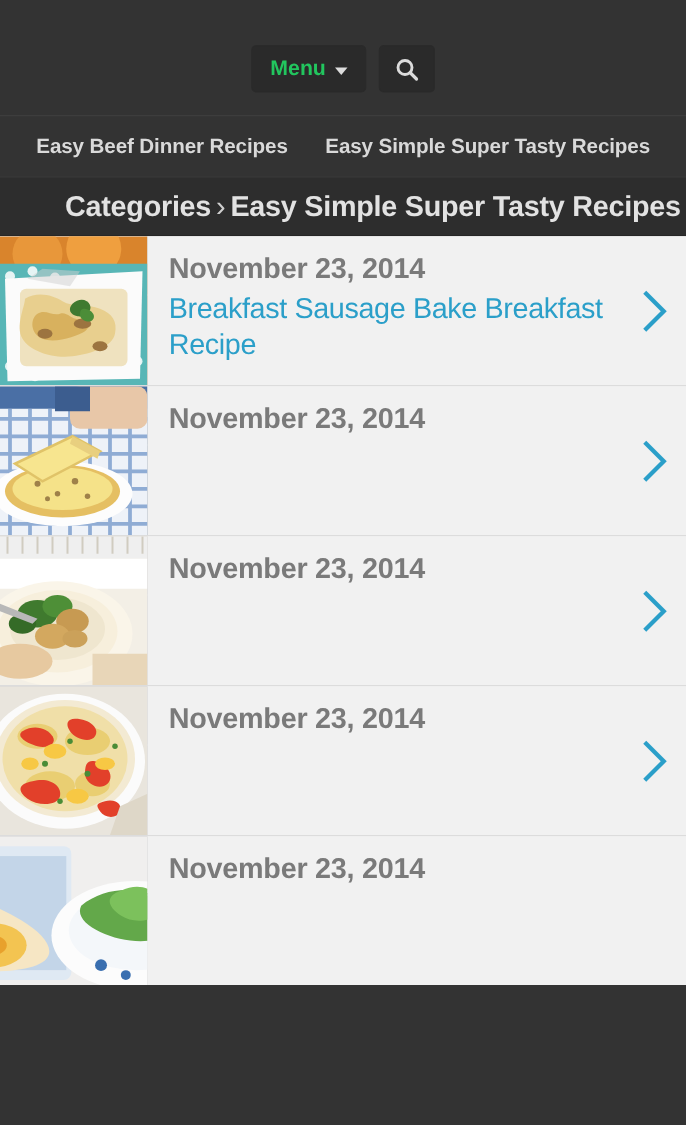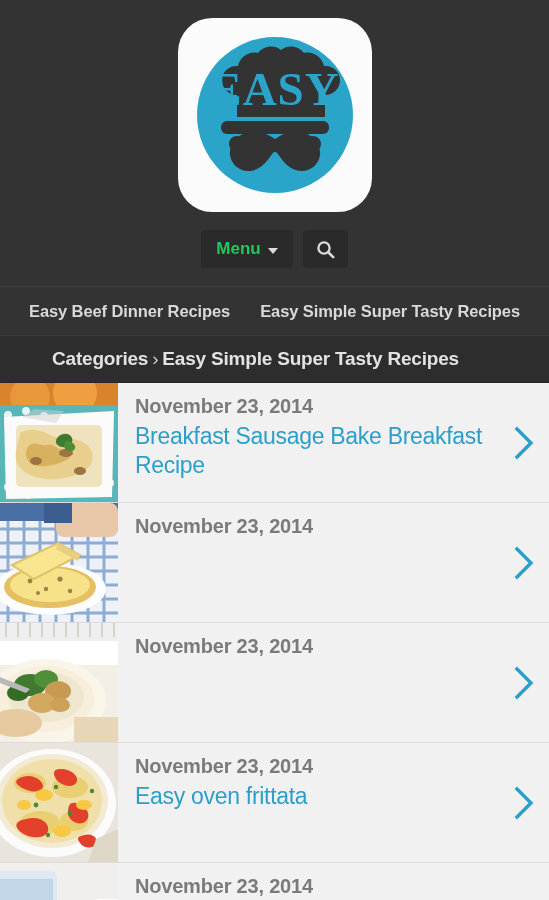--- a/index.html
+++ b/index.html
@@ -97,21 +97,21 @@
     border-top: 1px solid #3a3a3a;
     border-bottom: 1px solid #262626;
     height: 48px;
     display: flex;
     align-items: center;
     padding-left: 52px;
     box-sizing: border-box;
   }
   .breadcrumb-text {
     color: #e2e2e2;
-    font-size: 19px;
+    font-size: 23px;
     font-weight: bold;
     letter-spacing: -0.2px;
   }
   .crumb-sep { color: #cfcfcf; padding: 0 4px; font-weight: normal; }
 
   
   .list { background: #f1f1f1; }
   .row {
     display: flex;
     align-items: stretch;
@@ -140,21 +140,21 @@
     border-right: 13px solid #f1f1f1;
     z-index: 3;
   }
   .row-body {
     flex: 1 1 auto;
     padding: 12px 0 14px 17px;
     min-width: 0;
   }
   .row-date {
     color: #7a7a7a;
-    font-size: 20px;
+    font-size: 23px;
     font-weight: bold;
     letter-spacing: -0.2px;
     margin-bottom: 4px;
   }
   .row-title {
     color: #2b9fc9;
     font-size: 23px;
     font-weight: normal;
     line-height: 1.27;
     letter-spacing: -0.3px;
@@ -166,36 +166,20 @@
     justify-content: center;
   }
   .chev { display:block; }
   .row.partial { border-bottom: none; }
 </style>
 </head>
 <body>
 
 <div class="header">
 
-  <div class="logo-tile">
-    <svg class="logo-svg" width="164" height="164" viewBox="0 0 164 164">
-      <circle cx="82" cy="82" r="78" fill="#2ba4c9"></circle>
-
-      <path d="M44 62c-9 0-15-7-15-15s7-15 16-14c2-9 11-15 20-13 5-7 16-9 23-3 7-6 18-4 23 3 9-2 18 4 20 13 9-1 16 6 16 14s-6 15-15 15v22H44z" fill="#333333"></path>
-
-      <text x="82" y="72" font-family="'Liberation Serif', serif" font-size="47" font-weight="bold" fill="#2ba4c9" text-anchor="middle" letter-spacing="1">EASY</text>
-
-      <rect x="28" y="88" width="108" height="13" rx="6" fill="#333333"></rect>
-
-      <circle cx="44" cy="111" r="8" fill="#333333"></circle>
-      <circle cx="120" cy="111" r="8" fill="#333333"></circle>
-
-      <path d="M82 106c8-6 18-9 27-7 12 3 19 13 18 23-1 9-9 16-18 16-10 0-17-7-22-14-2-3-3-5-5-5s-3 2-5 5c-5 7-12 14-22 14-9 0-17-7-18-16-1-10 6-20 18-23 9-2 19 1 27 7z" fill="#333333"></path>
-    </svg>
-  </div>
 
   <div class="menu-row">
     <div class="btn btn-menu">
       <span>Menu</span>
       <span class="caret"></span>
     </div>
     <div class="btn btn-search">
       <svg class="mag" width="19" height="19" viewBox="0 0 19 19">
         <circle cx="8" cy="8" r="5.6" fill="none" stroke="#dcdcdc" stroke-width="2.3"></circle>
         <line x1="12.2" y1="12.2" x2="17.2" y2="17.2" stroke="#dcdcdc" stroke-width="2.6" stroke-linecap="round"></line>
@@ -383,21 +367,20 @@
           <circle cx="70" cy="70" r="2.4"></circle>
             <circle cx="48" cy="92" r="2.2"></circle>
           <circle cx="92" cy="48" r="2.2"></circle>
         </g>
         <path d="M96 96 L118 86 L118 119 L88 119 Z" fill="#ded7c8"></path>
       </svg>
     </div>
     <div class="notch"></div>
     <div class="row-body">
       <div class="row-date">November 23, 2014</div>
-      <div class="row-title">Easy oven frittata</div>
     </div>
     <div class="row-chev">
       <svg class="chev" width="22" height="34" viewBox="0 0 22 34">
         <polyline points="4,3 18,17 4,31" fill="none" stroke="#2b9fc9" stroke-width="3.4" stroke-linecap="square"></polyline>
       </svg>
     </div>
   </div>
 
   <div class="row partial">
     <div class="thumb">

